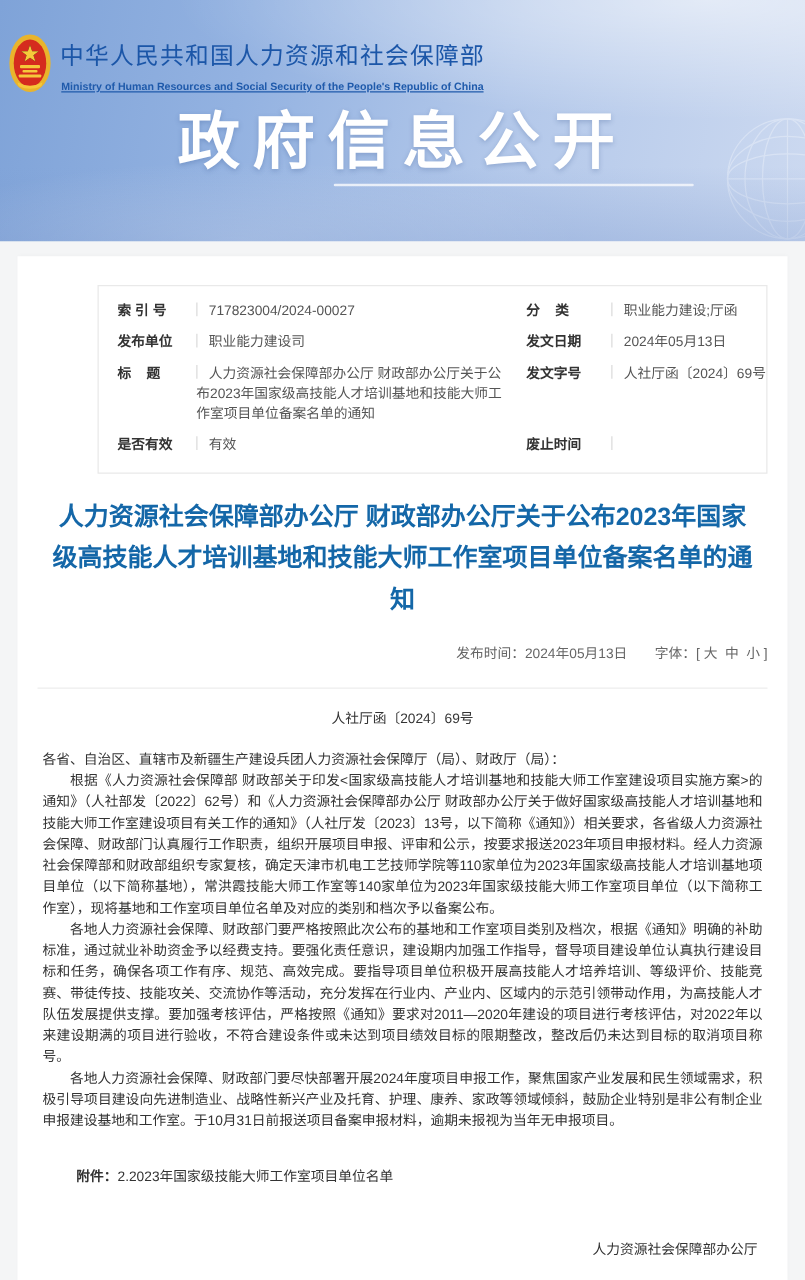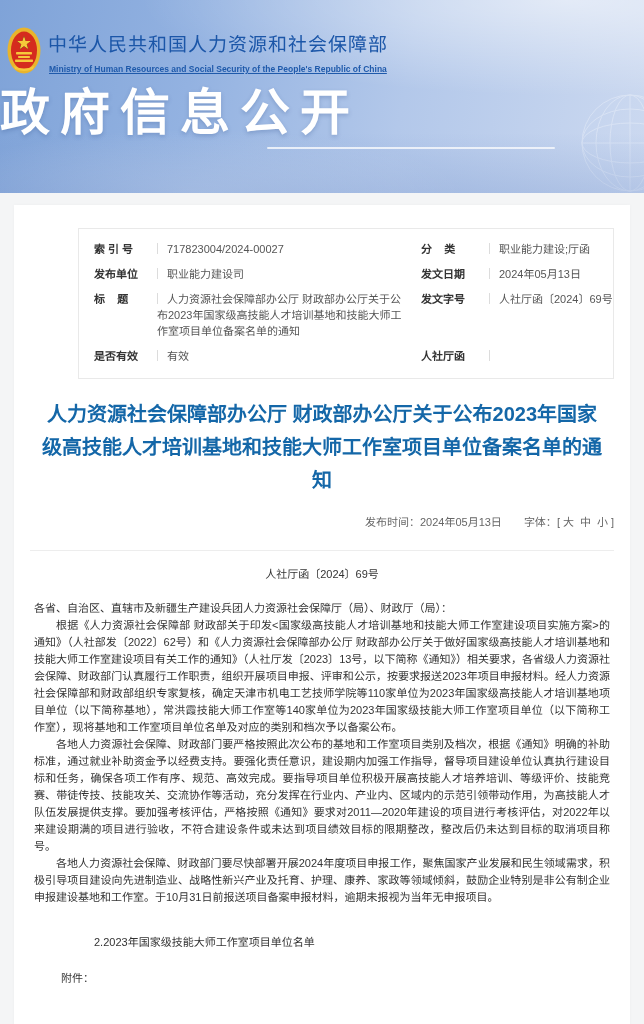--- a/index.html
+++ b/index.html
@@ -25,21 +25,21 @@
   .emblem { position:absolute; left:7px; top:27px; width:34px; height:47px; }
   .ministry-zh {
     position:absolute; left:48px; top:29px;
     font-size:19px; font-weight:normal; color:#1b56a8; letter-spacing:1px; white-space:nowrap;
   }
   .ministry-en {
     position:absolute; left:49px; top:64px;
     font-size:8.5px; font-weight:bold; color:#1f5aab; white-space:nowrap;text-decoration:underline;
   }
   .banner-title {
-    position:absolute; left:0; right:0; top:72px; text-align:left;
+    position:absolute; left:0; right:0; top:72px; text-align:center;
     font-size:50px; font-weight:bold; color:#ffffff; letter-spacing:10px;
     text-shadow:0 2px 4px rgba(40,70,130,0.25); white-space:nowrap;
   }
   .banner-underline {
     position:absolute; left:267px; top:147px; width:288px; height:2px;
     background:rgba(255,255,255,0.85); border-radius:1px;
   }
   .globe-mesh { position:absolute; right:-18px; top:88px; opacity:0.5; }
   
   .card {
@@ -71,21 +71,21 @@
   .font-size-link { color:#666; cursor:pointer; margin:0 3px; }
   .bracket { color:#666; }
   .rule { border:none; border-top:1px solid #ededed; margin:21px 0 0; }
   .doc-number { margin-top:14px; text-align:center; font-size:11px; color:#333; }
   .body-text {
     margin-top:19px; padding:0 4px;
     font-size:11px; line-height:17px; color:#333; text-align:justify;
   }
   .body-text p.indent { text-indent:2em; }
   .attach-row { display:flex; margin-top:27px; padding-left:27px; font-size:11px; line-height:19px; color:#333; }
-  .attach-label { font-weight:normal; white-space:nowrap;margin-top:36px; }
+  .attach-label { font-weight:bold; white-space:nowrap; }
   .attach-list .attach-item { white-space:nowrap; }
   .signature { margin-top:38px; padding-right:4px; text-align:right; font-size:11px; line-height:20px; color:#333; }
 </style>
 </head>
 <body>
 
 <header class="site-header">
   <span class="emblem">
     <svg width="34" height="47" viewBox="0 0 68 94">
       <ellipse cx="34" cy="47" rx="33" ry="46" fill="#e9b42c"></ellipse>
@@ -135,21 +135,21 @@
         </tr>
         <tr>
           <td class="lbl lbl-l">标    题</td>
           <td class="val val-l">人力资源社会保障部办公厅 财政部办公厅关于公布2023年国家级高技能人才培训基地和技能大师工作室项目单位备案名单的通知</td>
           <td class="lbl lbl-r">发文字号</td>
           <td class="val">人社厅函〔2024〕69号</td>
         </tr>
         <tr>
           <td class="lbl lbl-l">是否有效</td>
           <td class="val val-l">有效</td>
-          <td class="lbl lbl-r">人社厅函</td>
+          <td class="lbl lbl-r">废止时间</td>
           <td class="val"></td>
         </tr>
       </tbody>
     </table>
   </section>
 
   <h1 class="doc-title">人力资源社会保障部办公厅 财政部办公厅关于公布2023年国家级高技能人才培训基地和技能大师工作室项目单位备案名单的通知</h1>
 
   <div class="pub-line">
     <span>发布时间：</span><span>2024年05月13日</span><span class="gap"></span><span>字体：</span><span class="bracket">[</span><span class="font-size-link">大</span><span class="font-size-link">中</span><span class="font-size-link">小</span><span class="bracket">]</span>

